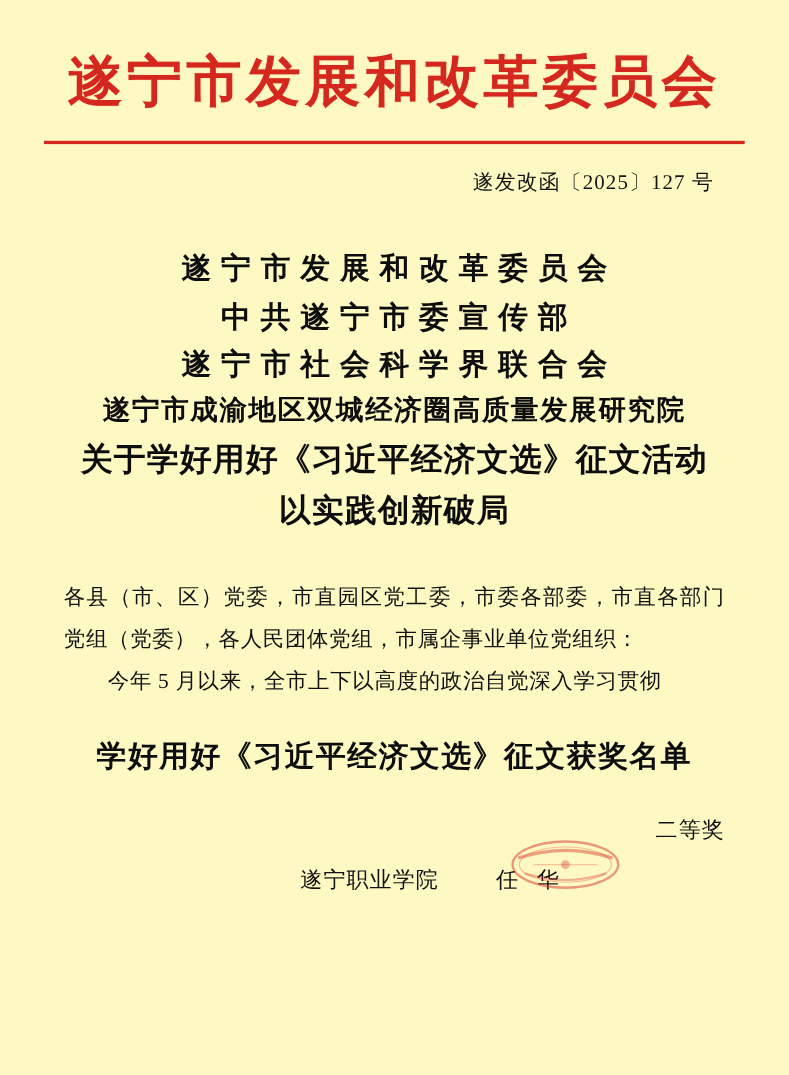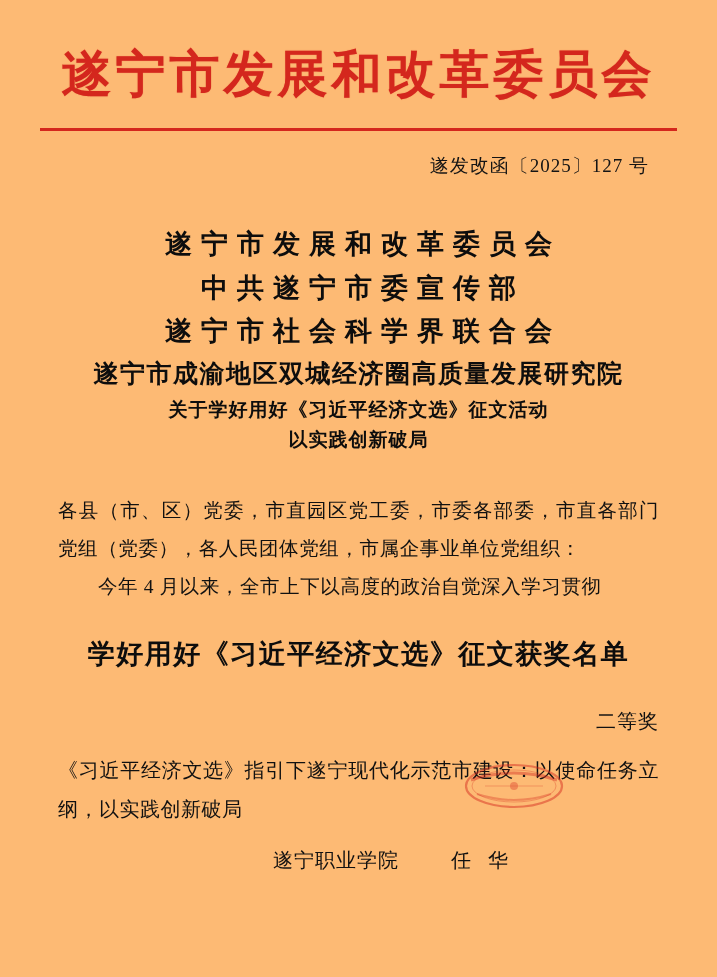--- a/index.html
+++ b/index.html
@@ -14,21 +14,21 @@
     color: #111111;
     overflow: hidden;
     position: relative;
   }
   .page {
     position: relative;
     width: 717px;
     height: 977px;
     box-sizing: border-box;
     padding: 0 40px;
-    background: #fdba74;
+    background: #fef9c3;
   }
 
   
   .letterhead {
     padding-top: 46px;
     text-align: center;
   }
   .letterhead-title {
     font-family: "Liberation Serif", "DejaVu Serif", serif;
     font-weight: bold;
@@ -71,21 +71,21 @@
   .title-line.spaced {
     font-size: 27px;
     letter-spacing: 9px;
     text-indent: 9px;
   }
   .title-line.wide {
     font-size: 25px;
     letter-spacing: 1.5px;
   }
   .title-line.normal {
-    font-size: 19px;
+    font-size: 29px;
     letter-spacing: 1px;
   }
 
   
   .body-block {
     margin-top: 36px;
     padding: 0 18px;
   }
   .body-para {
     font-size: 19.5px;
@@ -172,38 +172,37 @@
     <div class="title-line spaced">遂宁市发展和改革委员会</div>
     <div class="title-line spaced">中共遂宁市委宣传部</div>
     <div class="title-line spaced">遂宁市社会科学界联合会</div>
     <div class="title-line wide">遂宁市成渝地区双城经济圈高质量发展研究院</div>
     <div class="title-line normal">关于学好用好《习近平经济文选》征文活动</div>
     <div class="title-line normal">以实践创新破局</div>
   </div>
 
   <div class="body-block">
     <div class="body-para">各县（市、区）党委，市直园区党工委，市委各部委，市直各部门党组（党委），各人民团体党组，市属企事业单位党组织：</div>
-    <div class="body-para indent">今年 4 月以来，全市上下以高度的政治自觉深入学习贯彻</div>
+    <div class="body-para indent">今年 5 月以来，全市上下以高度的政治自觉深入学习贯彻</div>
   </div>
 
   <div class="award-heading">学好用好《习近平经济文选》征文获奖名单</div>
 
   <div class="seal">
     <svg width="118" height="48" viewBox="0 0 118 48" xmlns="http://www.w3.org/2000/svg">
       <ellipse cx="59" cy="24" rx="48" ry="21" fill="none" stroke="#d4271d" stroke-width="2.2" opacity="0.55"></ellipse>
       <ellipse cx="59" cy="24" rx="42" ry="16" fill="none" stroke="#d4271d" stroke-width="1" opacity="0.35"></ellipse>
       <path d="M16 18 Q59 4 102 18" fill="none" stroke="#d4271d" stroke-width="3" opacity="0.5"></path>
       <path d="M22 32 Q59 44 96 32" fill="none" stroke="#d4271d" stroke-width="2" opacity="0.4"></path>
       <path d="M30 24 L88 24" stroke="#d4271d" stroke-width="1.2" opacity="0.3"></path>
       <circle cx="59" cy="24" r="4" fill="#d4271d" opacity="0.4"></circle>
     </svg>
   </div>
 
   <div class="award-section">
     <div class="award-rank">二等奖</div>
-    <div class="award-title">《习近平经济文选》指引下遂宁现代化示范市建设：以使命任务立纲，以实践创新破局</div>
     <div class="award-author-row">
       <span class="org">遂宁职业学院</span>
       <span class="name">任 华</span>
     </div>
   </div>
 
 </div>
 
 </body></html>

